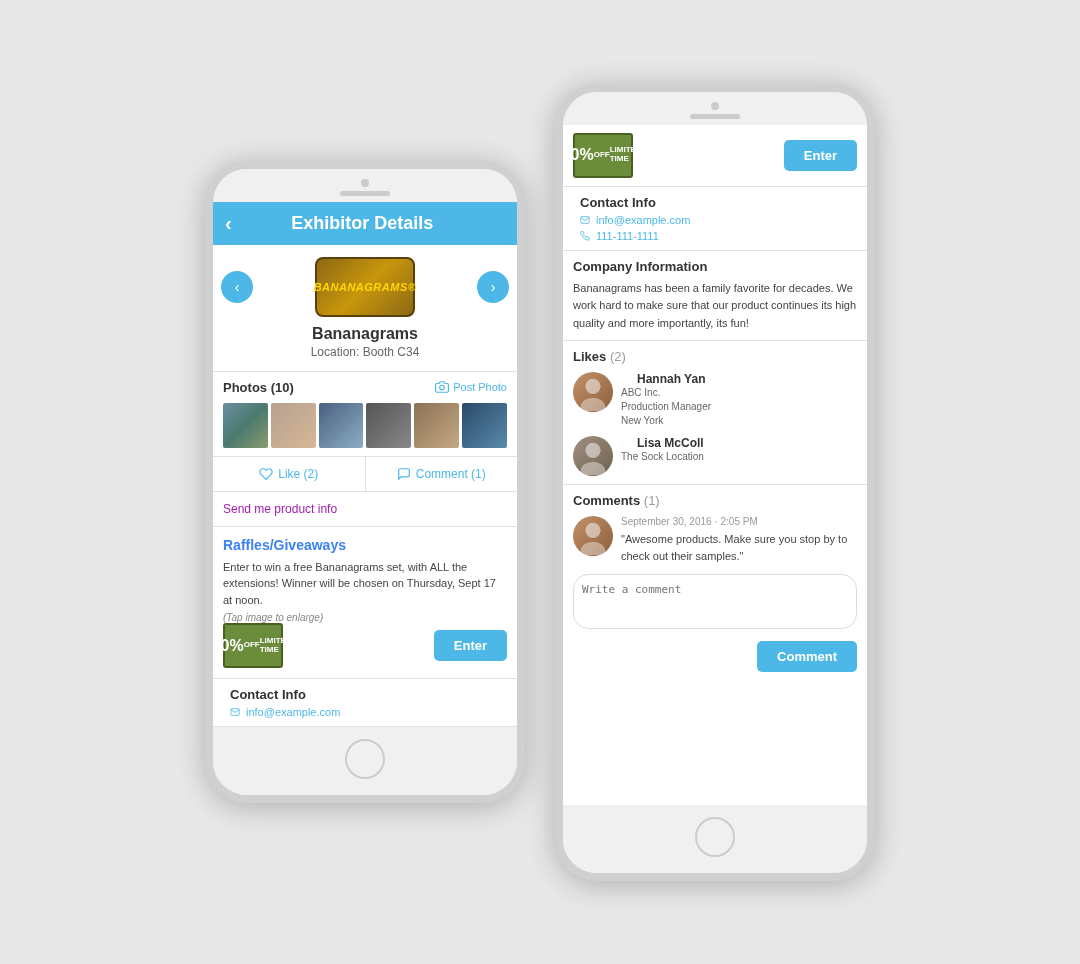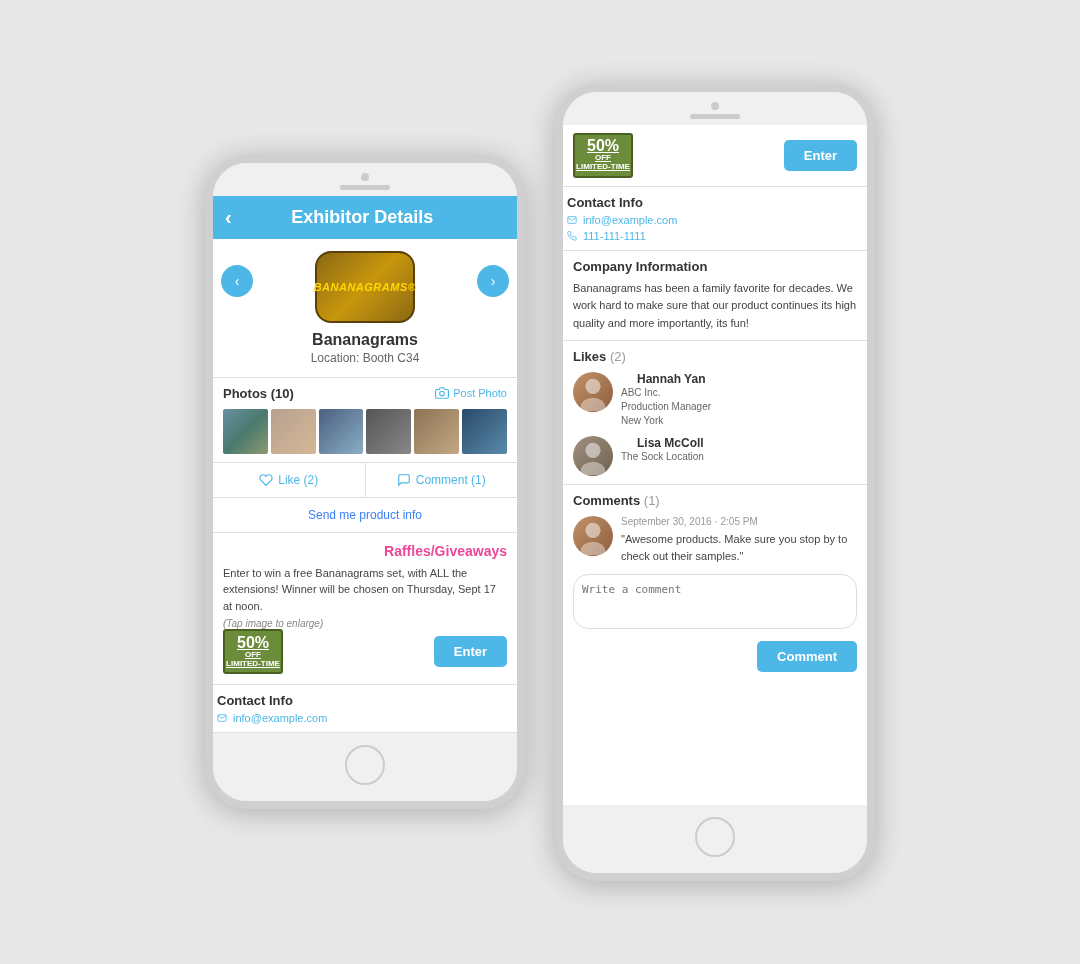--- a/index.html
+++ b/index.html
@@ -99,23 +99,23 @@
       padding: 12px;
       display: flex;
       flex-direction: column;
       align-items: center;
       border-bottom: 1px solid #e0e0e0;
       position: relative;
     }
 
     .exhibitor-logo {
       width: 100px;
-      height: 72px;
+      height: 60px;
       background: linear-gradient(135deg, #8B6914 0%, #C8960C 50%, #8B6914 100%);
-      border-radius: 16px;
+      border-radius: 8px;
       display: flex;
       align-items: center;
       justify-content: center;
       color: #FFD700;
       font-size: 11px;
       font-weight: 900;
       font-style: italic;
       text-align: center;
       letter-spacing: 0.5px;
       border: 2px solid #5a4008;
@@ -217,39 +217,37 @@
       color: #4db8e8;
       cursor: pointer;
       border-right: 1px solid #e0e0e0;
     }
 
     .action-btn:last-child { border-right: none; }
 
     
     .send-info {
       padding: 10px;
-      text-align: center;
-      color: #3b82f6;
+      color: #a21caf;
       font-size: 12px;
       border-bottom: 1px solid #e0e0e0;
       cursor: pointer;
     }
 
     
     .raffle-section {
       padding: 10px;
       border-bottom: 1px solid #e0e0e0;
     }
 
     .raffle-title {
       font-size: 14px;
       font-weight: 700;
-      color: #ec4899;
+      color: #3b82f6;
       margin-bottom: 6px;
-      text-align: right;
     }
 
     .raffle-text {
       font-size: 11px;
       color: #444;
       line-height: 1.5;
       margin-bottom: 4px;
     }
 
     .raffle-tap-hint {
@@ -264,29 +262,28 @@
       justify-content: space-between;
     }
 
     .fifty-badge {
       width: 60px;
       height: 45px;
       background: #6B8C3A;
       border: 2px solid #4a6020;
       border-radius: 3px;
       display: flex;
-      flex-direction: column;
+      flex-direction: row;
       align-items: center;
       justify-content: center;
       color: white;
       font-size: 8px;
       font-weight: 900;
       line-height: 1.1;
       text-transform: uppercase;
-      text-decoration: underline;
     }
 
     .fifty-pct {
       font-size: 16px;
       font-weight: 900;
       line-height: 1;
     }
 
     .enter-btn {
       background: #4db8e8;
@@ -294,21 +291,21 @@
       border: none;
       padding: 8px 20px;
       border-radius: 5px;
       font-size: 13px;
       font-weight: 600;
       cursor: pointer;
     }
 
     
     .contact-section {
-      padding: 8px 4px;
+      padding: 8px 17px;
       border-bottom: 1px solid #e0e0e0;
     }
 
     .contact-item {
       display: flex;
       align-items: center;
       gap: 6px;
       font-size: 11px;
       color: #4db8e8;
       margin-top: 4px;

